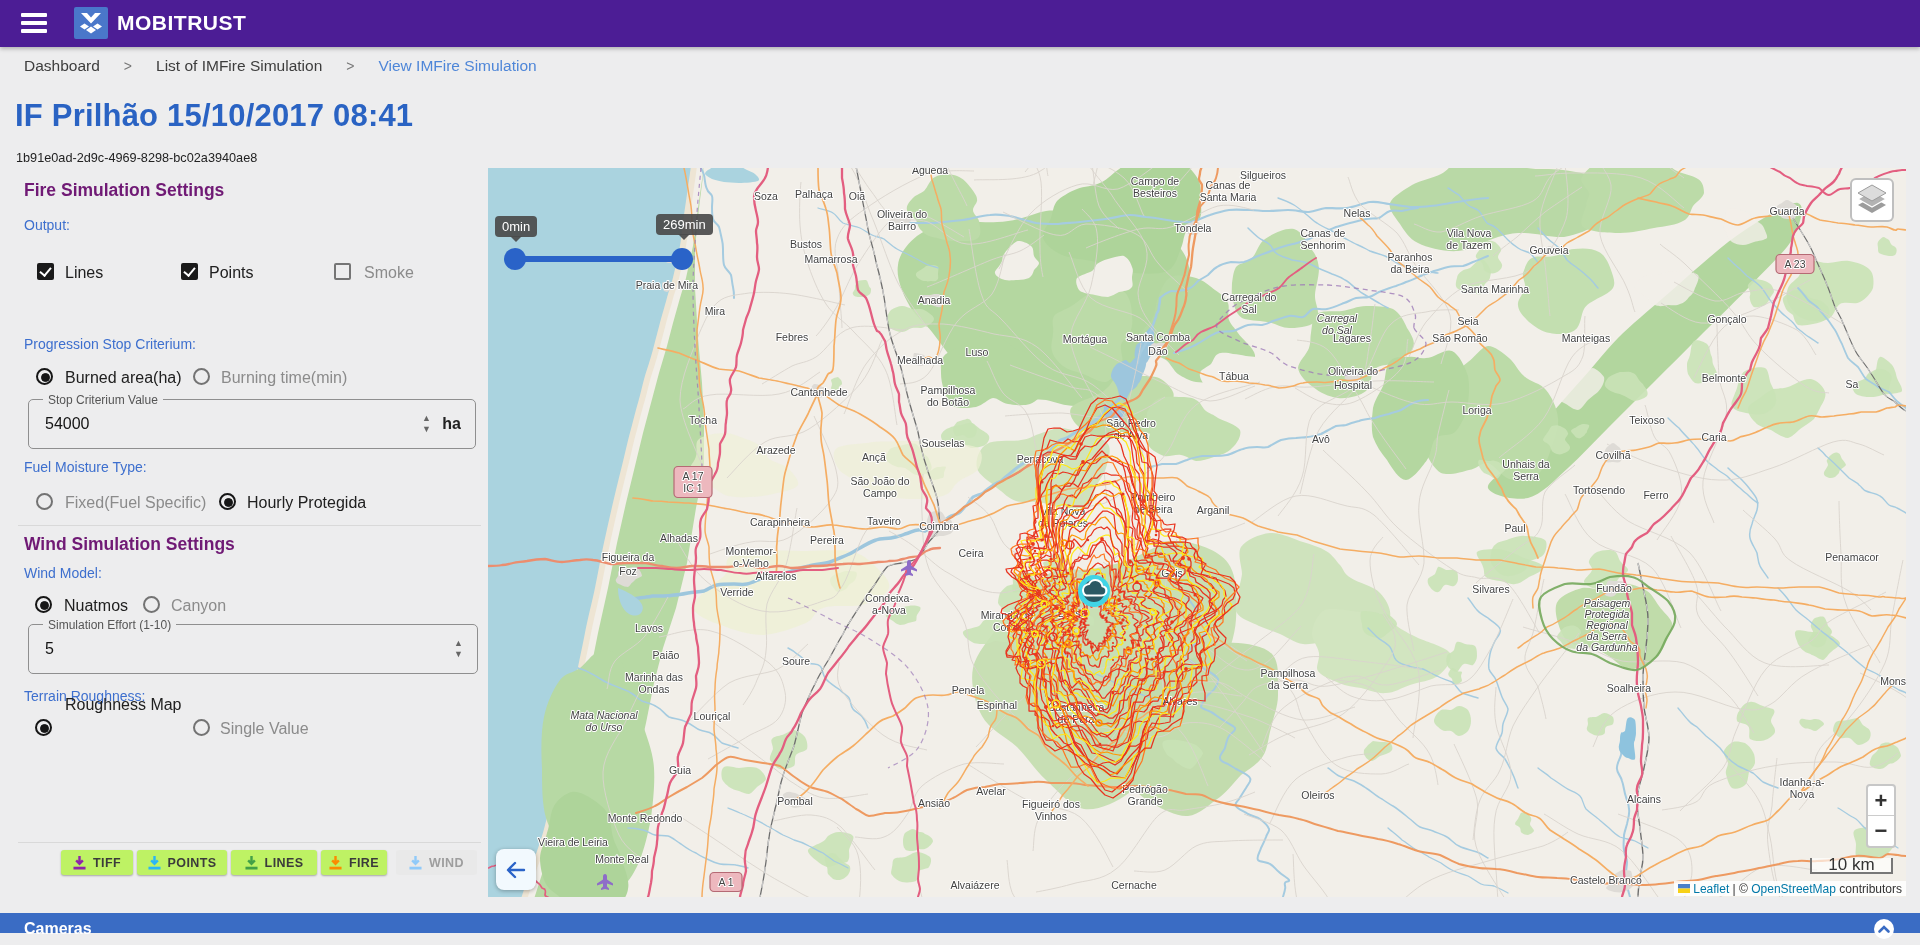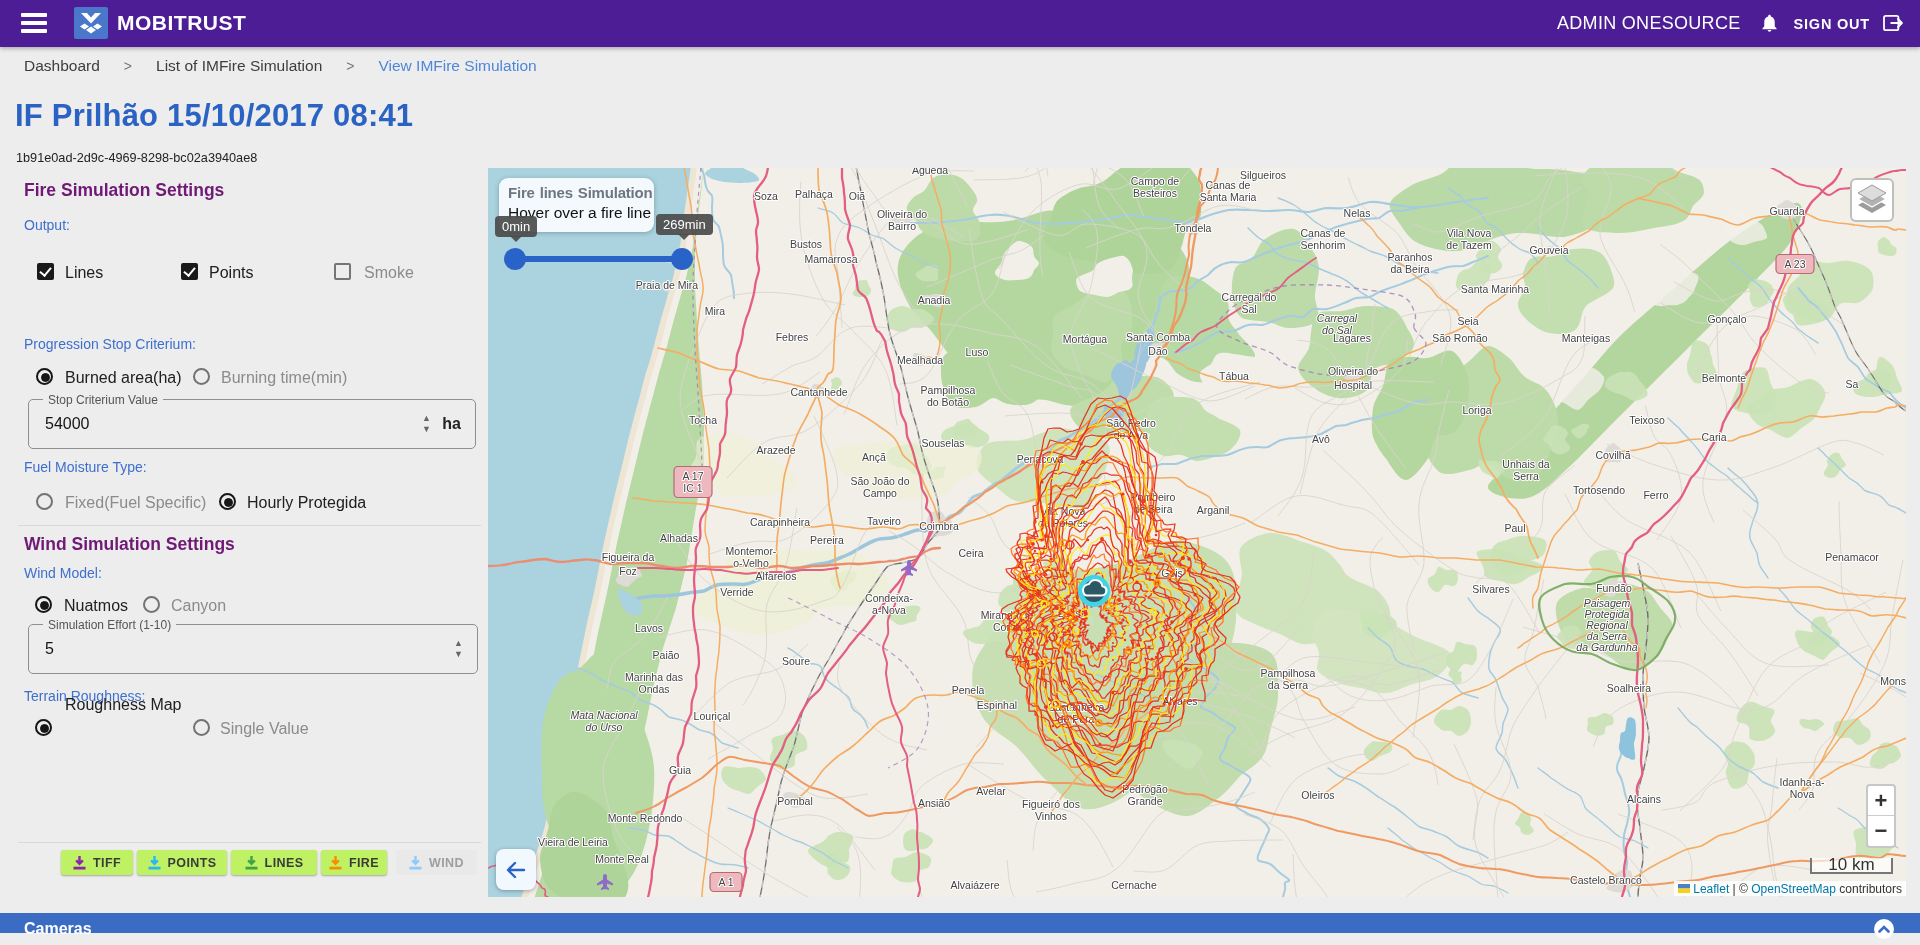--- a/index.html
+++ b/index.html
@@ -64,31 +64,20 @@
     </div>
   <div class="logotile"><svg width="34" height="32" viewBox="0 0 34 32">
         <g fill="#fff">
           <path d="M7 6 L13 6 L17 10.5 L21 6 L27 6 L17 16.5 Z"></path>
           <path d="M10.5 16.5 L15 19.5 L10.5 22.5 L6 19.5 Z"></path>
           <path d="M23.5 16.5 L28 19.5 L23.5 22.5 L19 19.5 Z"></path>
           <path d="M17 19.5 L22 23 L17 26.5 L12 23 Z"></path>
         </g>
       </svg></div>
   <div class="logoname">MOBITRUST</div>
-  <div class="hdr-right">
-      <span class="admin">ADMIN ONESOURCE</span>
-      <span style="margin-left:18px;margin-top:3px"><svg width="21" height="22" viewBox="0 0 24 24" fill="#fff">
-          <path d="M12 22c1.1 0 2-.9 2-2h-4c0 1.1.9 2 2 2zm6-6v-5c0-3.1-1.6-5.6-4.5-6.3V4c0-.8-.7-1.5-1.5-1.5S10.5 3.2 10.5 4v.7C7.6 5.4 6 7.9 6 11v5l-2 2v1h16v-1l-2-2z"></path>
-        </svg></span>
-      <span class="signout">SIGN OUT</span>
-      <span style="margin-left:12px;margin-top:3px"><svg width="22" height="18" viewBox="0 0 24 20" fill="none" stroke="#fff" stroke-width="2">
-          <rect x="2" y="2" width="16" height="16" rx="2"></rect>
-          <path d="M10 10 L22 10 M17.5 5.5 L22 10 L17.5 14.5" stroke-linecap="round" stroke-linejoin="round"></path>
-        </svg></span>
-    </div>
 </div>
 <div class="crumbs">Dashboard<span class="sep">&gt;</span>List of IMFire Simulation<span class="sep">&gt;</span><span class="act">View IMFire Simulation</span></div>
 <h1>IF Prilhão 15/10/2017 08:41</h1>
 <div class="uuid">1b91e0ad-2d9c-4969-8298-bc02a3940ae8</div>
 
 <div class="panel">
   <div class="sechead" style="top:12px">Fire Simulation Settings</div>
   <div class="flabel" style="top:49px">Output:</div>
   <div class="ck on" style="left:37px;top:95px"></div>
     <div class="cklab" style="left:65px;top:96px">Lines</div>
@@ -762,24 +751,20 @@
       <text x="205" y="324" font-size="11" fill="#70333c" text-anchor="middle" stroke="none">IC 1</text>
       <rect x="222.0" y="704.5" width="32" height="19" rx="4" fill="#edb8be" stroke="#b56a74" stroke-width="1.2"></rect>
       <text x="238" y="718" font-size="11" fill="#70333c" text-anchor="middle" stroke="none">A 1</text>
       <rect x="1288.0" y="86.5" width="38" height="19" rx="4" fill="#edb8be" stroke="#b56a74" stroke-width="1.2"></rect>
       <text x="1307" y="100" font-size="11" fill="#70333c" text-anchor="middle" stroke="none">A 23</text>
       <path d="M 0,-7 C 1.2,-7 2,-6 2,-4.5 L 2,-1.5 L 8,2.5 L 8,4.5 L 2,2.5 L 2,5.5 L 4,7.5 L 4,9 L 0,8 L -4,9 L -4,7.5 L -2,5.5 L -2,2.5 L -8,4.5 L -8,2.5 L -2,-1.5 L -2,-4.5 C -2,-6 -1.2,-7 0,-7 Z" transform="translate(117,713)" fill="#8e6cc8"></path>
       <path d="M 0,-7 C 1.2,-7 2,-6 2,-4.5 L 2,-1.5 L 8,2.5 L 8,4.5 L 2,2.5 L 2,5.5 L 4,7.5 L 4,9 L 0,8 L -4,9 L -4,7.5 L -2,5.5 L -2,2.5 L -8,4.5 L -8,2.5 L -2,-1.5 L -2,-4.5 C -2,-6 -1.2,-7 0,-7 Z" transform="translate(421,399)" fill="#8e6cc8"></path>
       <circle cx="606" cy="423" r="13.5" fill="#2c5964" stroke="#41d4e6" stroke-width="5"></circle>
       <path d="M 598.5,427.5 L 613.5,427.5 C 616.5,427.5 618.5,425.4 618.5,422.8 C 618.5,420.4 616.8,418.6 614.4,418.2 C 614,414.7 611,412 607.4,412 C 604.6,412 602.2,413.6 601,416 C 597.7,416.2 595,418.9 595,422 C 595,425 596.6,427.5 598.5,427.5 Z" fill="none" stroke="#ffffff" stroke-width="2"></path>
     </svg>
-<div class="fltip">
-      <div class="t1">Fire lines Simulation</div>
-      <div class="t2">Hover over a fire line</div>
-    </div>
 <div class="sl-track">
       <div class="sl-h" style="left:-11px"></div>
       <div class="sl-h" style="right:-11px"></div>
     </div>
 <div class="sl-tip" style="left:7px;top:48px">0min</div>
 <div class="sl-tip" style="left:168px;top:46px">269min</div>
 <div class="lyrs"><svg style="margin:1px" width="38" height="38" viewBox="0 0 38 38">
         <g>
           <polygon points="19,16 33,24 19,32 5,24" fill="#9c9c9c"></polygon>
           <polygon points="19,10 33,18 19,26 5,18" fill="#b3b3b3" stroke="#fff" stroke-width="1.2"></polygon>

